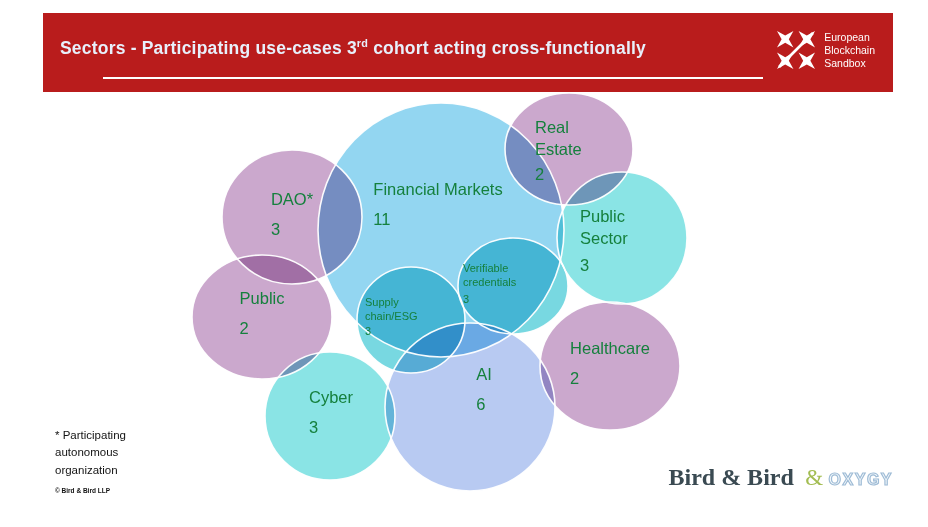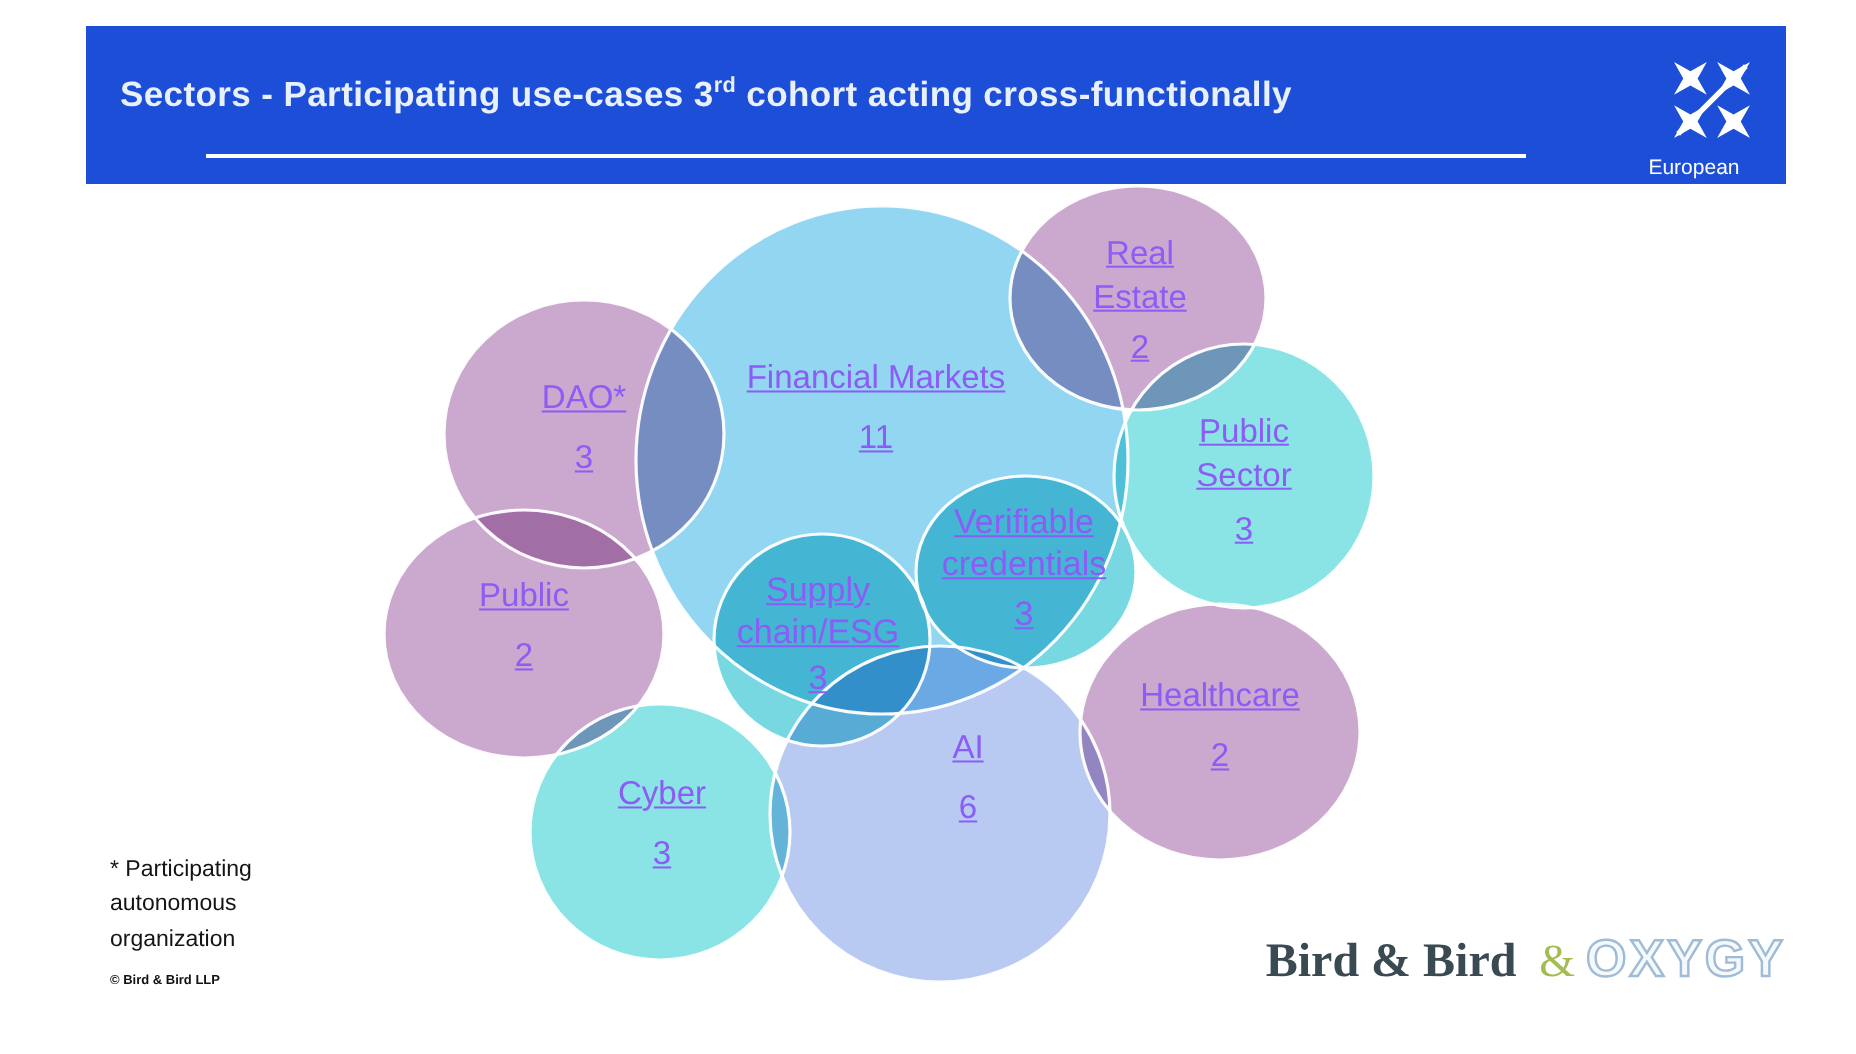--- a/index.html
+++ b/index.html
@@ -1,53 +1,53 @@
 <!DOCTYPE html>
 <html><head>
 <meta charset="utf-8">
 <style>
   html,body{margin:0;padding:0;background:#fff;}
   .slide{position:relative;width:928px;height:527px;background:#fff;overflow:hidden;
          font-family:"Liberation Sans",sans-serif;}
   
-  .hdr{position:absolute;left:43px;top:13px;width:850px;height:79px;background:#1d4ed8;}
+  .hdr{position:absolute;left:43px;top:13px;width:850px;height:79px;background:#b91c1c;}
   .hdr-title{position:absolute;left:17px;top:24px;color:#E8F0FB;font-size:17.5px;
              font-weight:700;letter-spacing:.2px;white-space:nowrap;}
   .hdr-title sup{font-size:.62em;}
   .hdr-underline{position:absolute;left:60px;bottom:13px;width:660px;height:2px;background:#FFFFFF;}
-  .hdr-logo{position:absolute;right:18px;top:18px;display:flex;align-items:flex-end;gap:9px;flex-direction:column;}
+  .hdr-logo{position:absolute;right:18px;top:18px;display:flex;align-items:flex-start;gap:9px;}
   .hdr-logo-text{color:#FFFFFF;font-size:10.5px;line-height:1.25;}
   
   .canvas{position:absolute;inset:0;}
   svg.bubbles{position:absolute;left:0;top:0;}
   .bubble-fill{mix-blend-mode:multiply;}
-  .lbl{position:absolute;transform:translate(-50%,-50%);text-align:center;color:#8b5cf6;
-       font-size:16.5px;line-height:1.32;z-index:5;text-decoration:underline;}
+  .lbl{position:absolute;transform:translate(-50%,-50%);color:#15803d;
+       font-size:16.5px;line-height:1.32;z-index:5;}
   .lbl .count{display:block;margin-top:8px;}
-  .lbl-sm{font-size:17px;line-height:1.25;}
+  .lbl-sm{font-size:11px;line-height:1.25;}
   .lbl-sm .count{margin-top:1px;}
   #lbl-fm{left:438px;top:205px;}
   #lbl-dao{left:292px;top:215px;}
   #lbl-re{left:570px;top:151px;width:70px;}   #lbl-re .count{margin-top:3px;}
   #lbl-ps{left:622px;top:241px;width:84px;}   #lbl-ps .count{margin-top:5px;}
   #lbl-energy{left:262px;top:314px;}
   #lbl-supply{left:409px;top:317px;width:88px;}
   #lbl-vc{left:512px;top:284px;width:98px;}   #lbl-vc .count{margin-top:3px;}
   #lbl-hc{left:610px;top:364px;}
   #lbl-cyber{left:331px;top:413px;}
   #lbl-ai{left:468px;top:390px;margin-left:16px;}
   
   .footnote{position:absolute;left:55px;top:427px;width:104px;font-size:11.5px;
             line-height:1.5;color:#141414;}
   .copyright{position:absolute;left:55px;top:487px;font-size:6.5px;font-weight:700;color:#111;}
   .note{position:absolute;left:655px;top:431px;font-size:13.5px;line-height:1.55;color:#1b1b1b;}
   .brand{position:absolute;right:35px;top:464px;white-space:nowrap;}
   .brand .bird{font-family:"Liberation Serif",serif;font-weight:700;font-size:24px;color:#3A4A52;}
   .brand .amp{font-family:"Liberation Serif",serif;font-size:23px;color:#A3BD52;margin:0 1px 0 7px;}
-  .brand .oxygy{font-family:"Liberation Sans",sans-serif;font-weight:700;font-size:26px;
+  .brand .oxygy{font-family:"Liberation Sans",sans-serif;font-weight:700;font-size:16px;
         letter-spacing:1.5px;color:#F5F9FC;-webkit-text-stroke:1.2px #9FBCD6;}
 </style>
 </head>
 <body>
 
 <div class="slide">
 
   <div class="hdr">
     <div class="hdr-title"><span>Sectors - Participating use-cases 3</span><sup>rd</sup><span> cohort acting cross-functionally</span></div>
     <div class="hdr-underline"></div>

